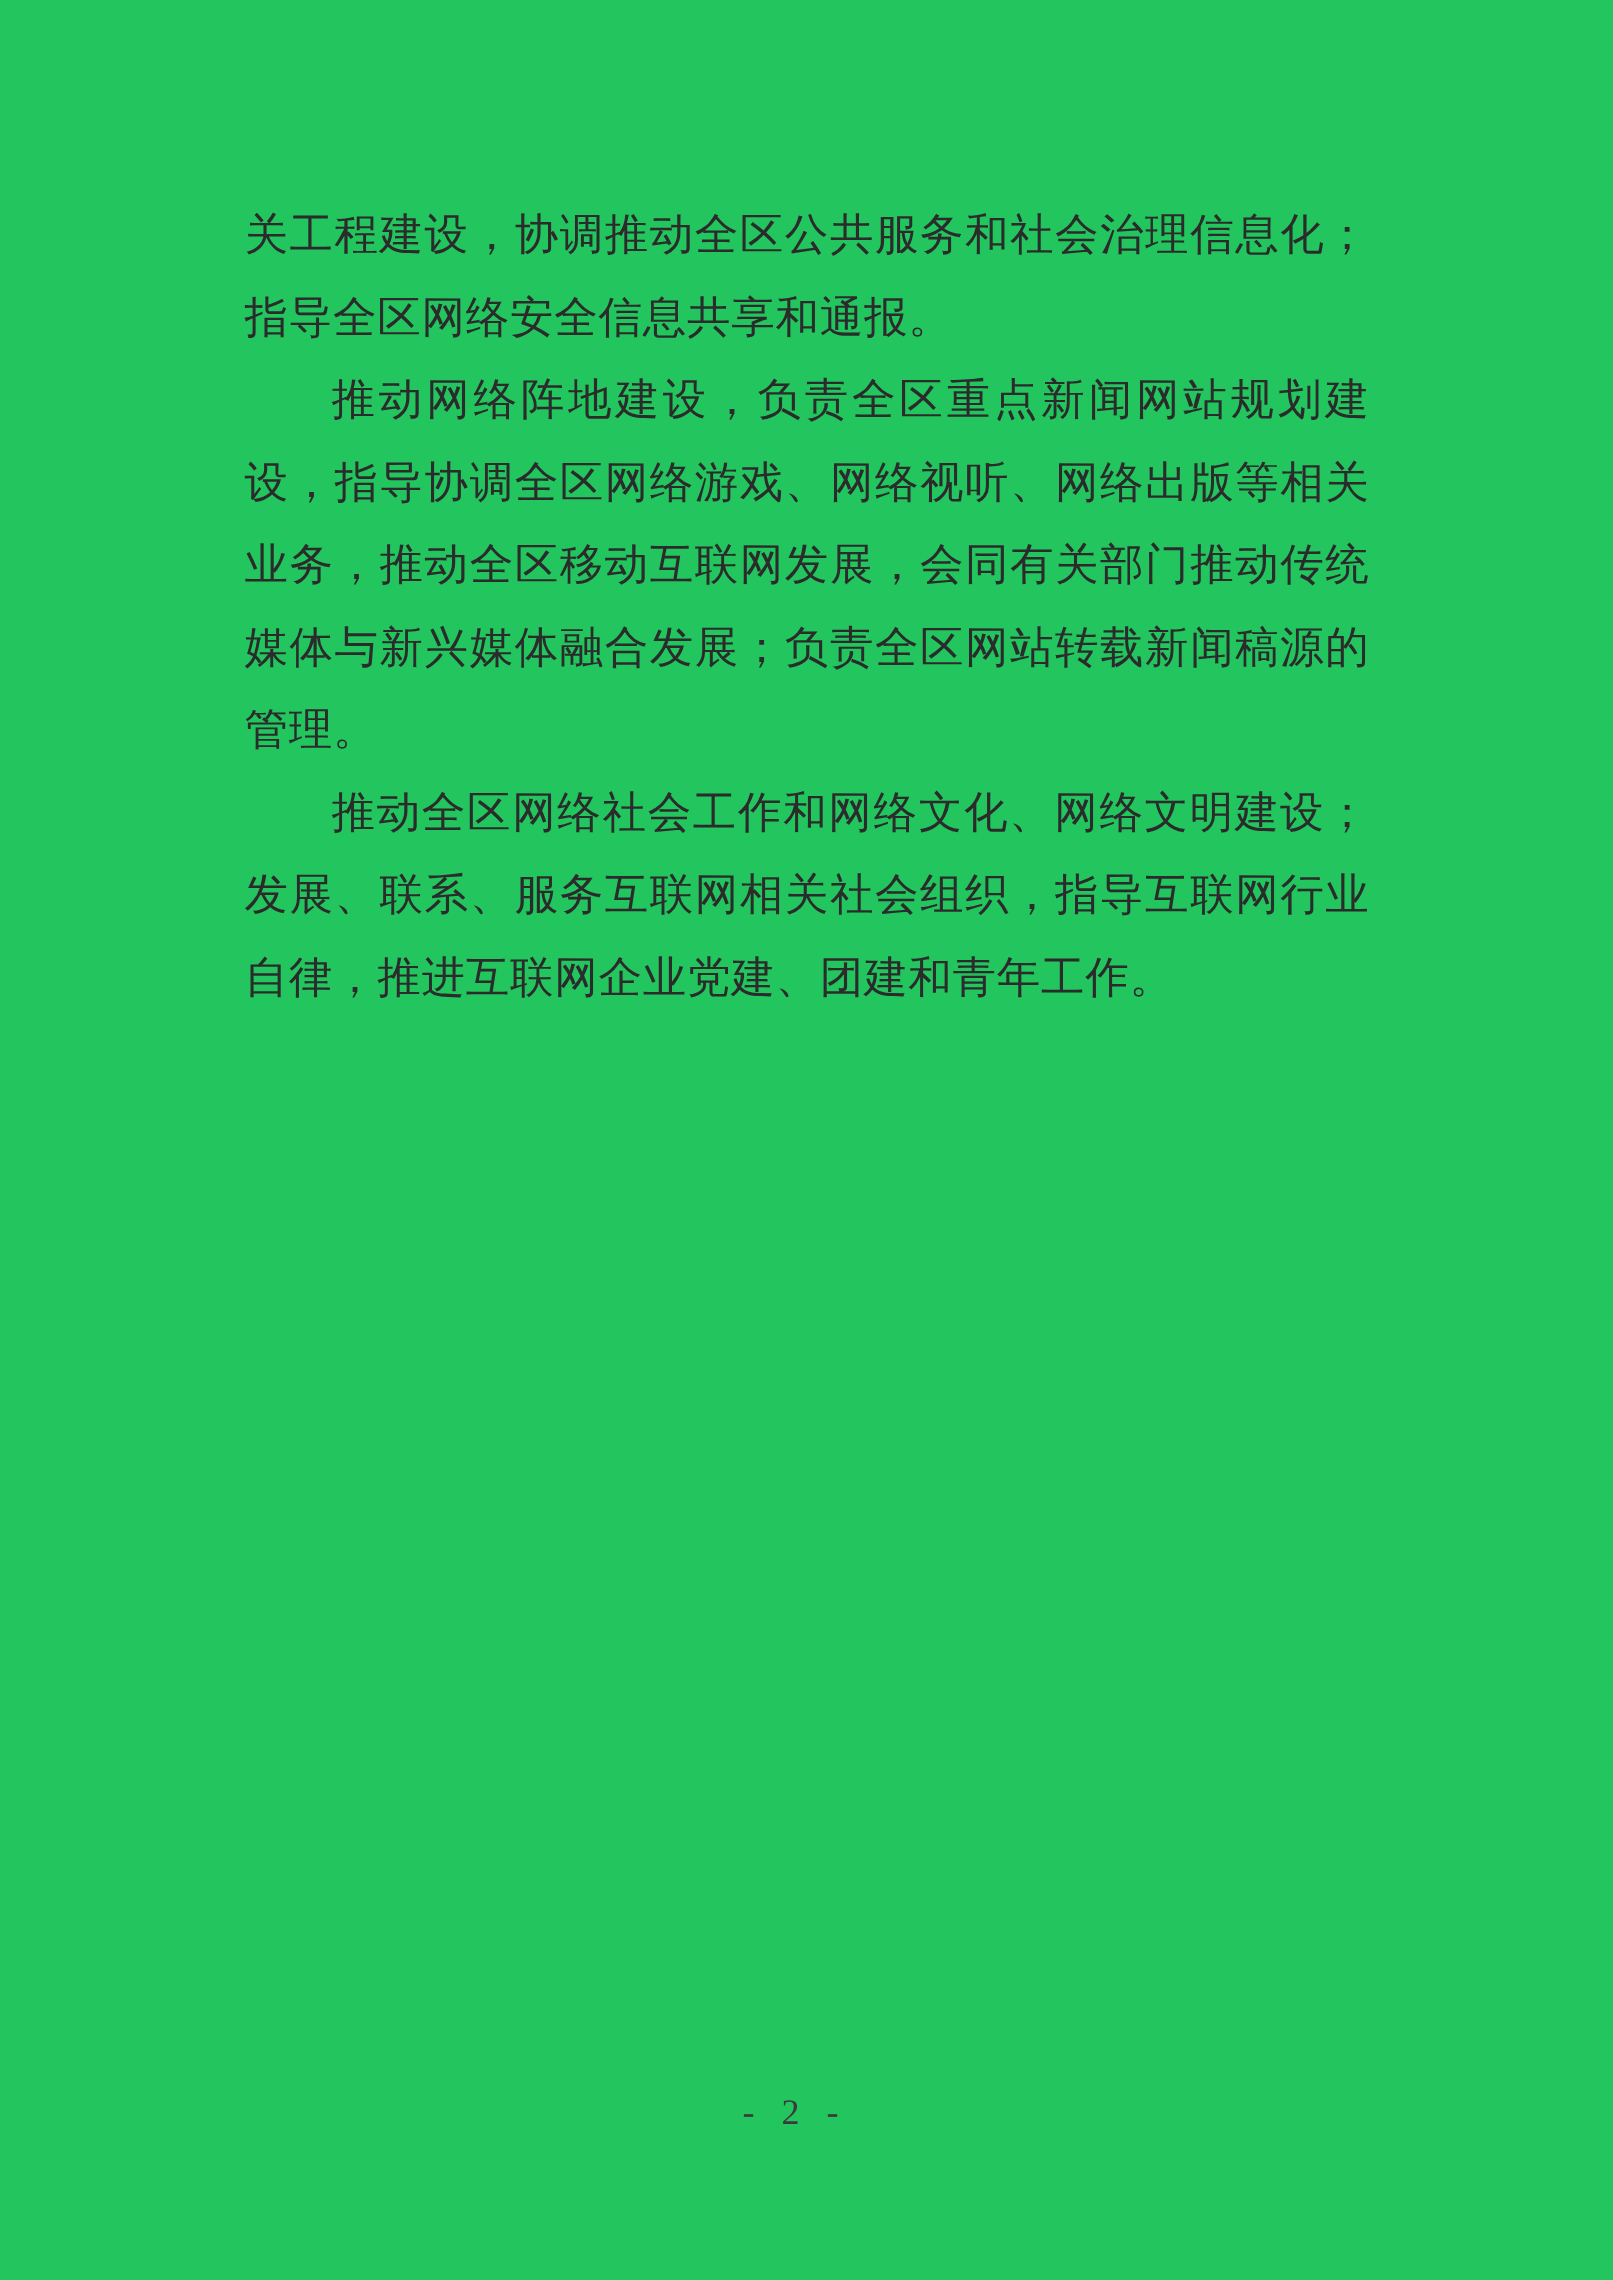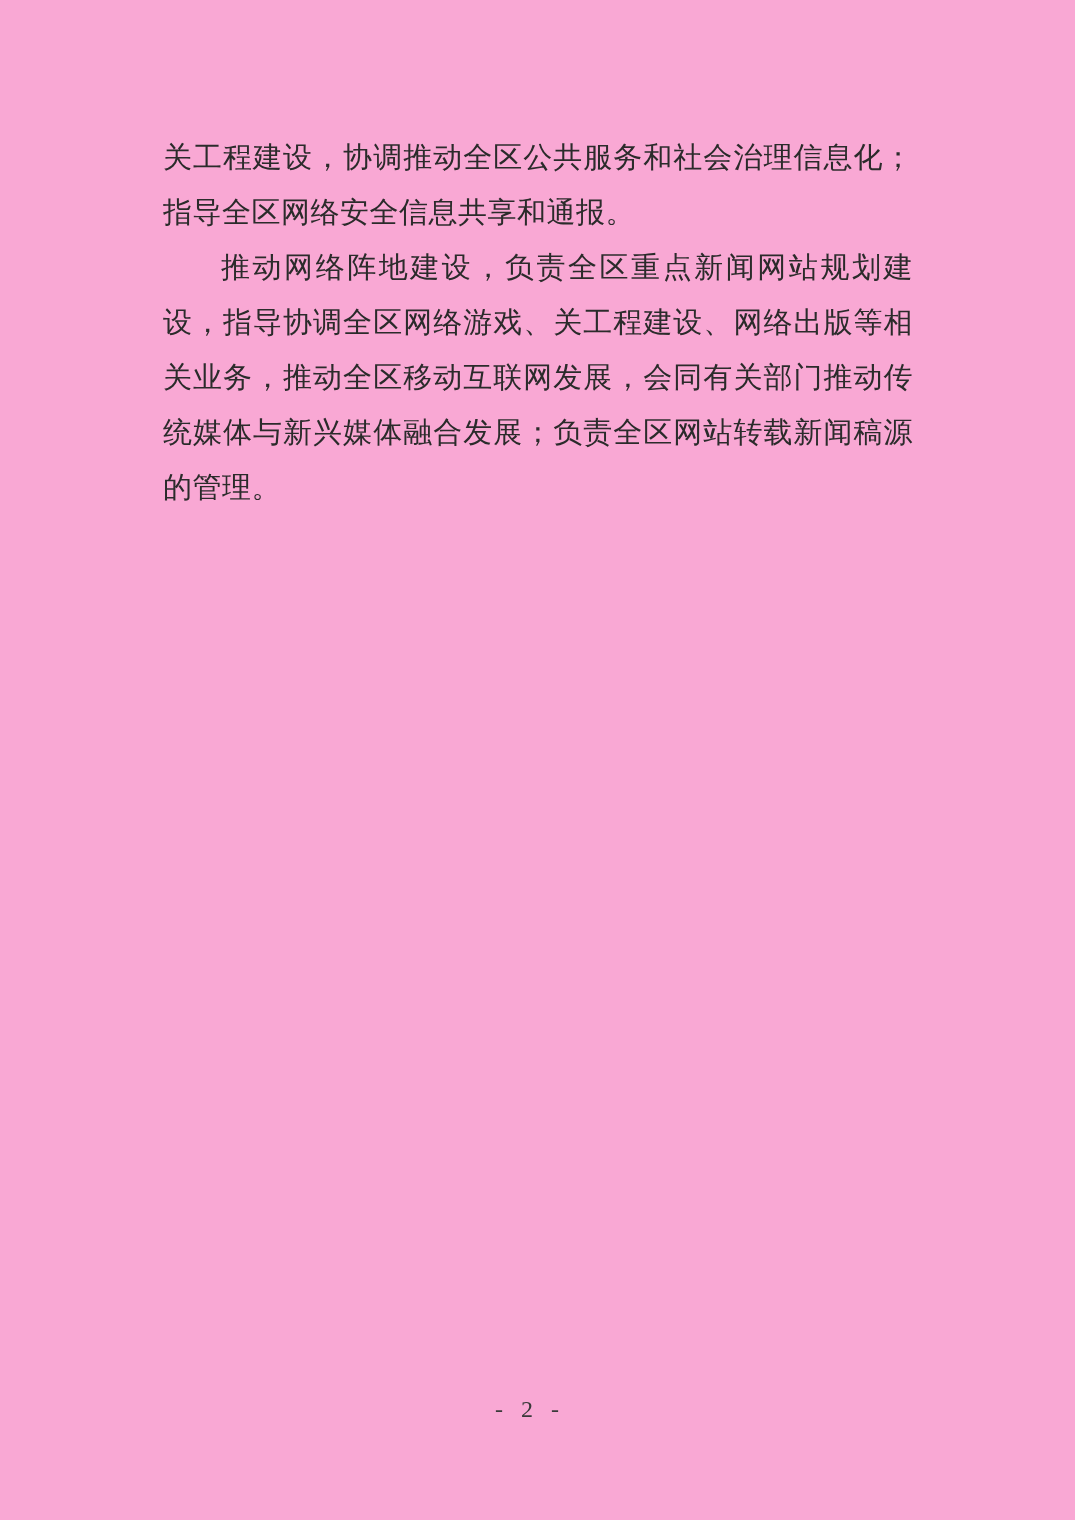--- a/index.html
+++ b/index.html
@@ -6,21 +6,21 @@
 
   html, body {
     background: #ffffff;
   }
 
   .page {
     position: relative;
     width: 1075px;
     height: 1520px;
     margin: 0 auto;
-    background: #f9a8d4;
+    background: #22c55e;
     overflow: hidden;
     font-family: "Liberation Serif", "DejaVu Serif", serif;
   }
 
   .doc-body {
     position: absolute;
     left: 163px;
     top: 130px;
     width: 750px;
     color: #2b2b2b;
@@ -57,19 +57,20 @@
 
 <div class="page">
 
   <div class="doc-body">
 
       <p class="para no-indent"><span>关工程建设，协调推动全区公共服务和社会治理信息化；指导全区网络安全信息共享和通报。</span></p>
 
 
 
 
-      <p class="para"><span>推动网络阵地建设，负责全区重点新闻网站规划建设，指导协调全区网络游戏、关工程建设、网络出版等相关业务，推动全区移动互联网发展，会同有关部门推动传统媒体与新兴媒体融合发展；负责全区网站转载新闻稿源的管理。</span></p>
+      <p class="para"><span>推动网络阵地建设，负责全区重点新闻网站规划建设，指导协调全区网络游戏、网络视听、网络出版等相关业务，推动全区移动互联网发展，会同有关部门推动传统媒体与新兴媒体融合发展；负责全区网站转载新闻稿源的管理。</span></p>
 
+      <p class="para"><span>推动全区网络社会工作和网络文化、网络文明建设；发展、联系、服务互联网相关社会组织，指导互联网行业自律，推进互联网企业党建、团建和青年工作。</span></p>
     </div>
 
   <div class="page-number">- 2 -</div>
 
 </div>
 
 </body></html>

